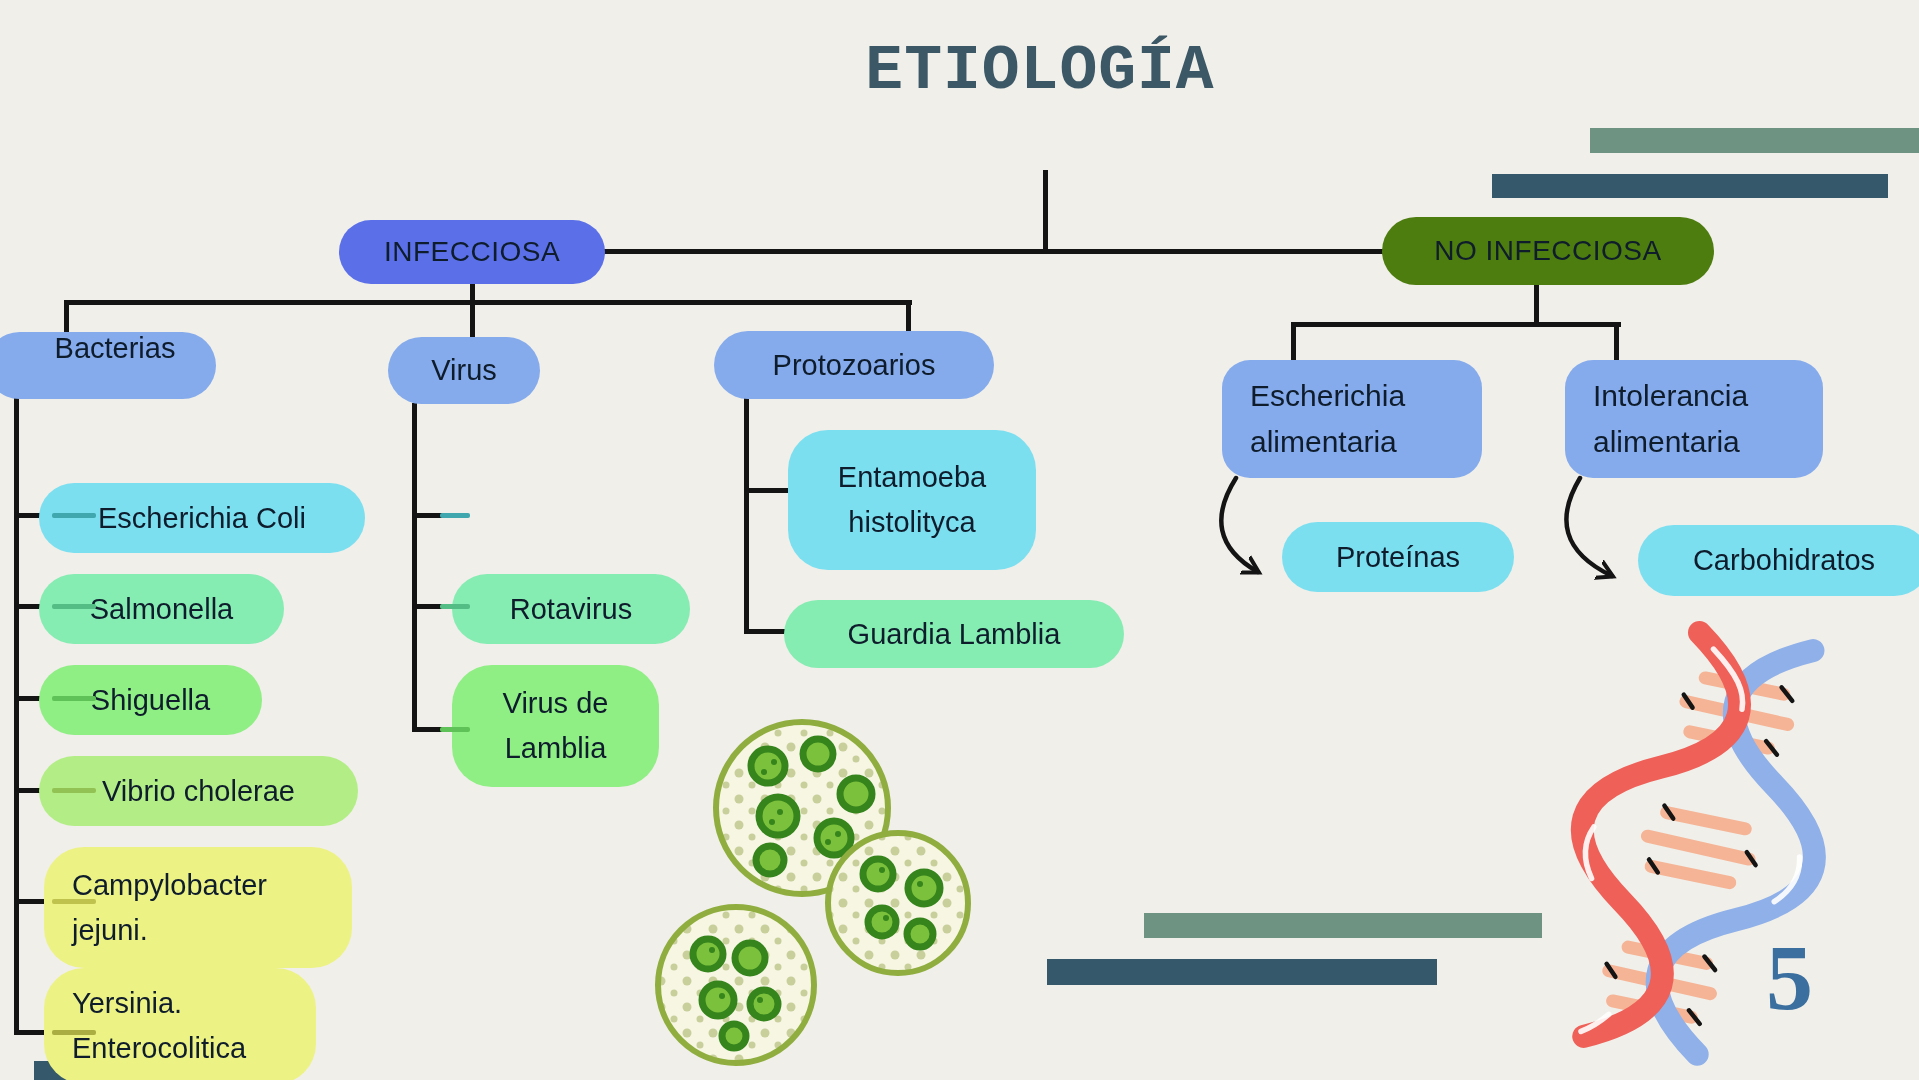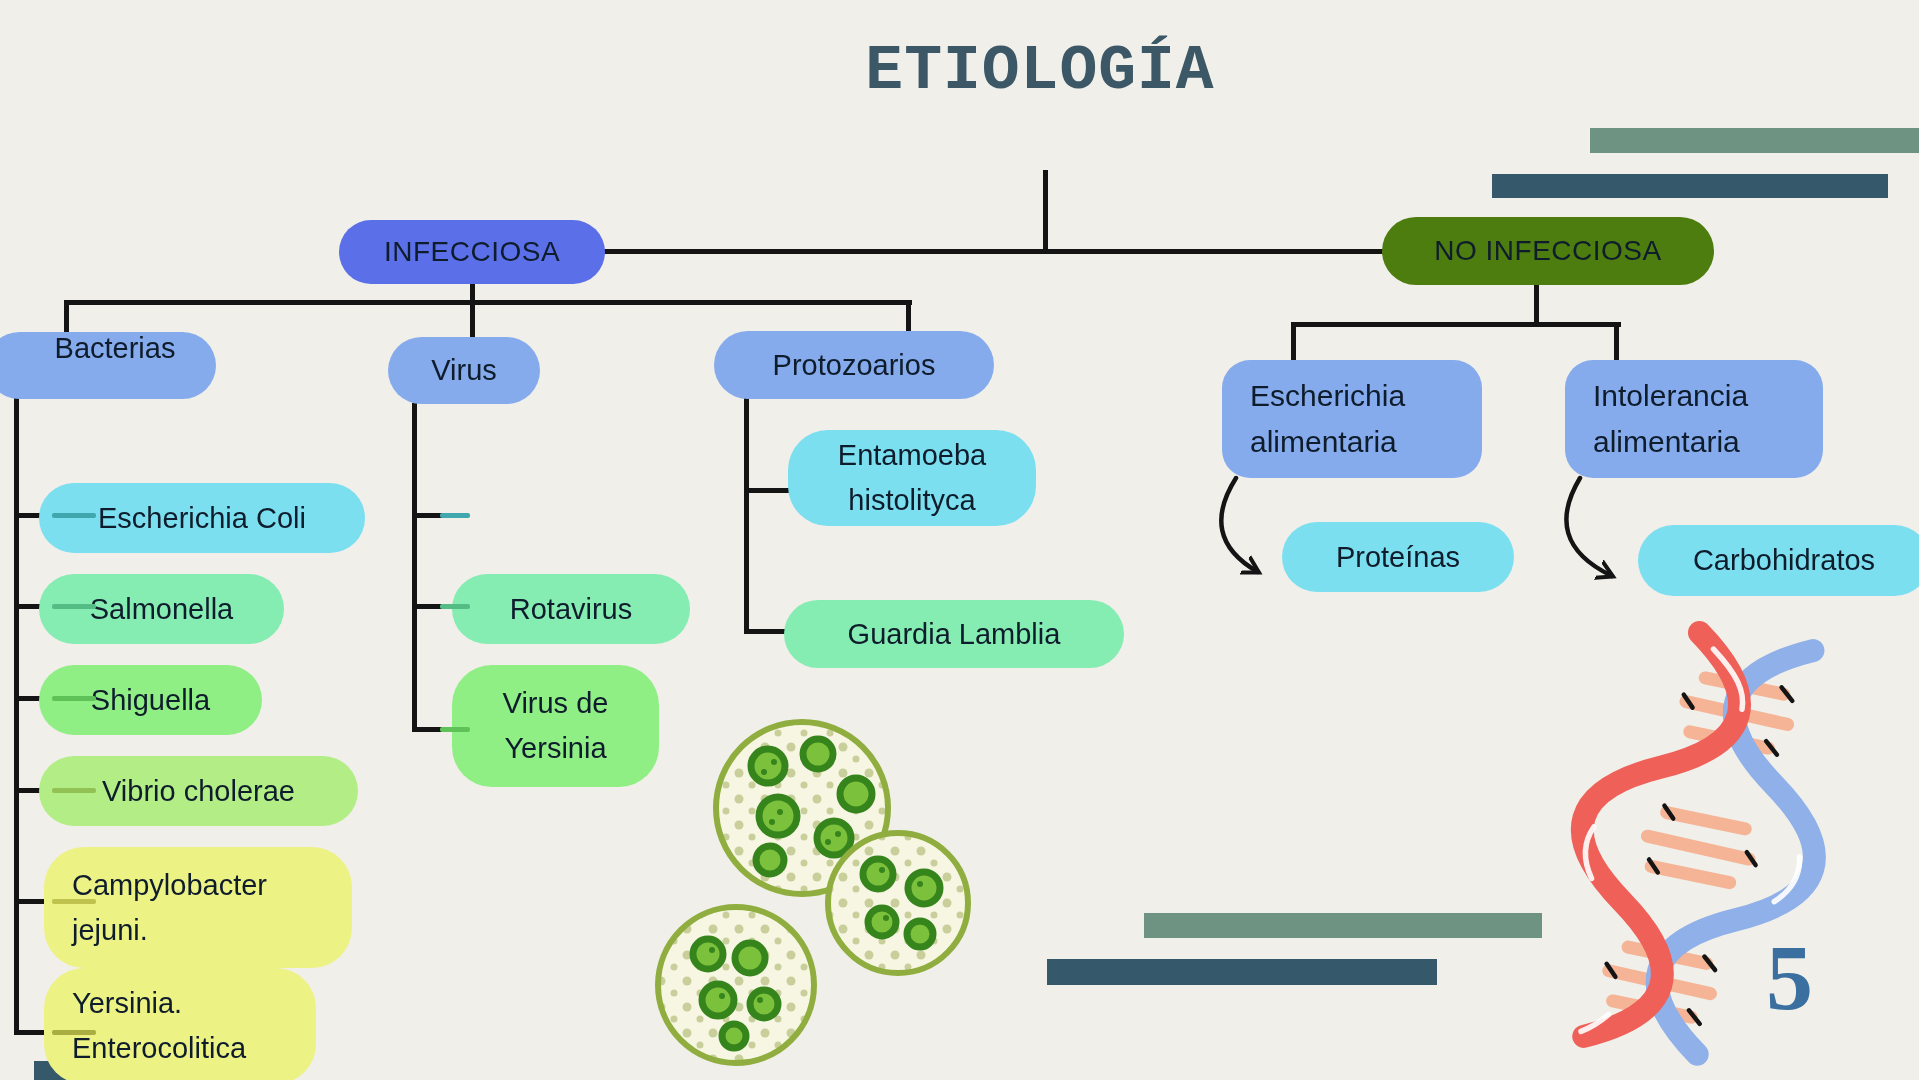--- a/index.html
+++ b/index.html
@@ -114,24 +114,24 @@
   <div class="pill two left-al r40" style="left: 44px; top: 968px; width: 272px; height: 116px; background: rgb(237, 242, 133);">
     <span>Yersinia.</span>
     <span>Enterocolitica</span>
   </div>
 
   <div class="pill" style="left: 452px; top: 574px; width: 238px; height: 70px; background: rgb(133, 236, 178);">
     <span>Rotavirus</span>
   </div>
   <div class="pill two r40" style="left: 452px; top: 665px; width: 207px; height: 122px; background: rgb(143, 238, 132);">
     <span>Virus de</span>
-    <span>Yersinia</span>
-  </div>
-
-  <div class="pill two r40" style="left: 788px; top: 430px; width: 248px; height: 96px; background: rgb(123, 223, 240);">
+    <span>Lamblia</span>
+  </div>
+
+  <div class="pill two r40" style="left: 788px; top: 430px; width: 248px; height: 140px; background: rgb(123, 223, 240);">
     <span>Entamoeba</span>
     <span>histolityca</span>
   </div>
   <div class="pill" style="left: 784px; top: 584px; width: 340px; height: 68px; background: rgb(133, 236, 178); margin-top: 16px;">
     <span>Guardia Lamblia</span>
   </div>
 
   <div class="pill two left-al r28" style="left: 1222px; top: 360px; width: 260px; height: 118px; font-size: 30px; background: rgb(133, 171, 236);">
     <span>Escherichia</span>
     <span>alimentaria</span>

